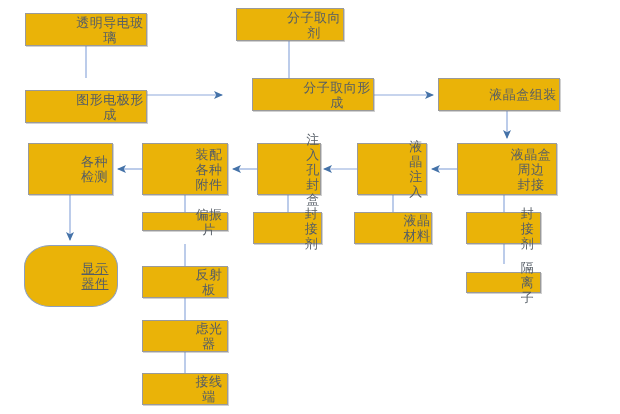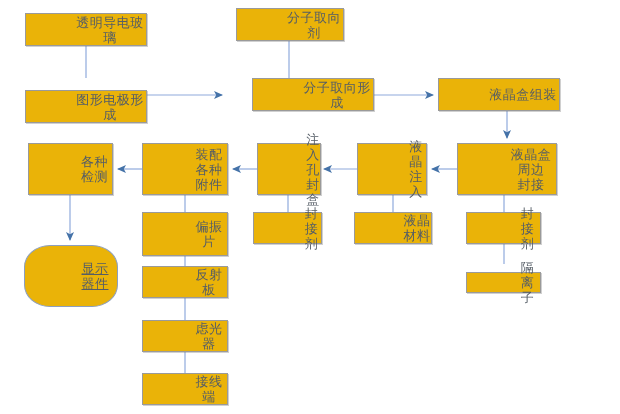--- a/index.html
+++ b/index.html
@@ -116,21 +116,21 @@
 
   <div class="node" style="left:257px; top:143px; width:64px; height:52px;">注入孔
 封盒</div>
 
   <div class="node" style="left:357px; top:143px; width:70px; height:52px;">液晶
 注入</div>
 
   <div class="node" style="left:457px; top:143px; width:100px; height:52px;">液晶盒周边
 封接</div>
 
-  <div class="node" style="left:142px; top:212px; width:86px; height:44px;">偏振片</div>
+  <div class="node" style="left:142px; top:212px; width:86px; height:19px;">偏振片</div>
 
   <div class="node" style="left:253px; top:212px; width:69px; height:32px;">封接剂</div>
 
   <div class="node" style="left:354px; top:212px; width:78px; height:32px;">液晶材料</div>
 
   <div class="node" style="left:466px; top:212px; width:75px; height:32px;">封接剂</div>
 
   <div class="node" style="left:142px; top:266px; width:86px; height:32px;">反射板</div>
 
   <div class="node" style="left:466px; top:272px; width:75px; height:21px;">隔离子</div>

